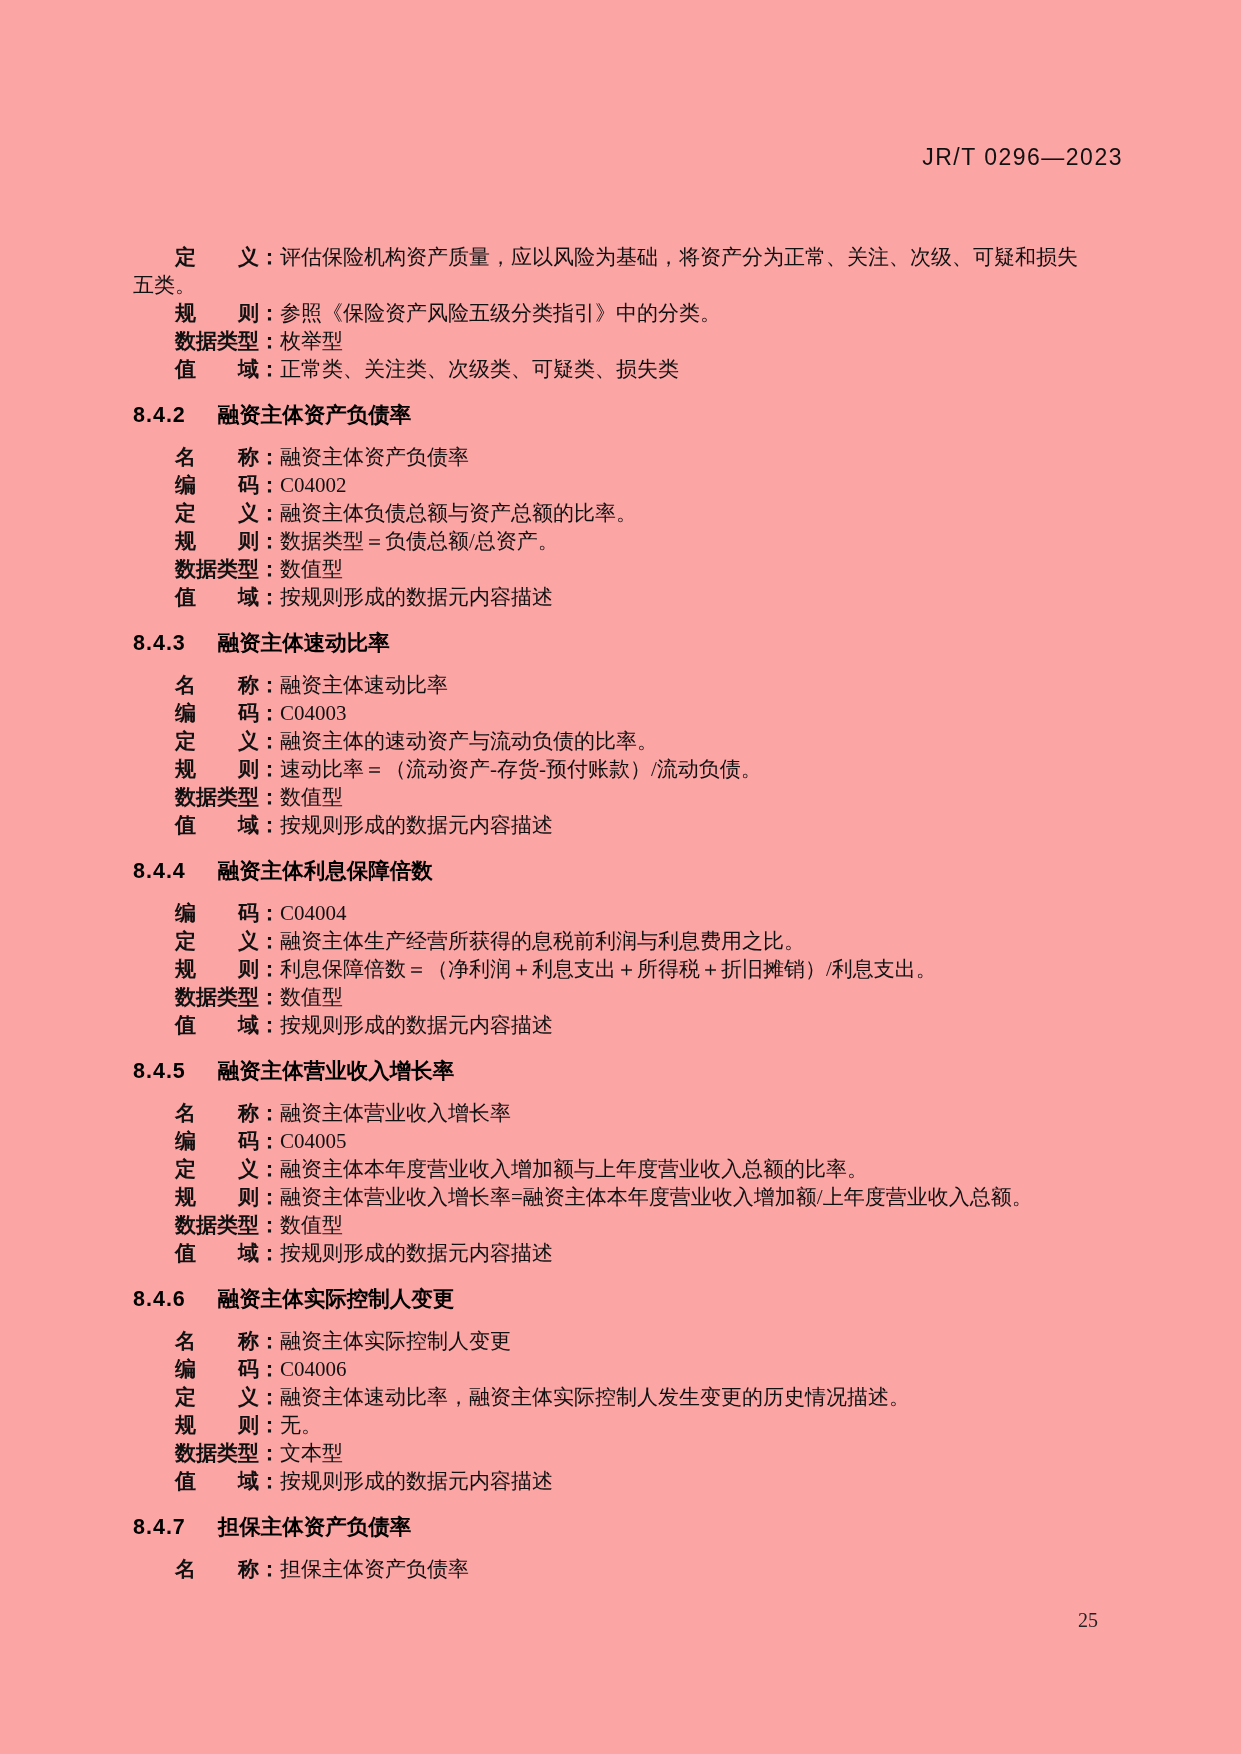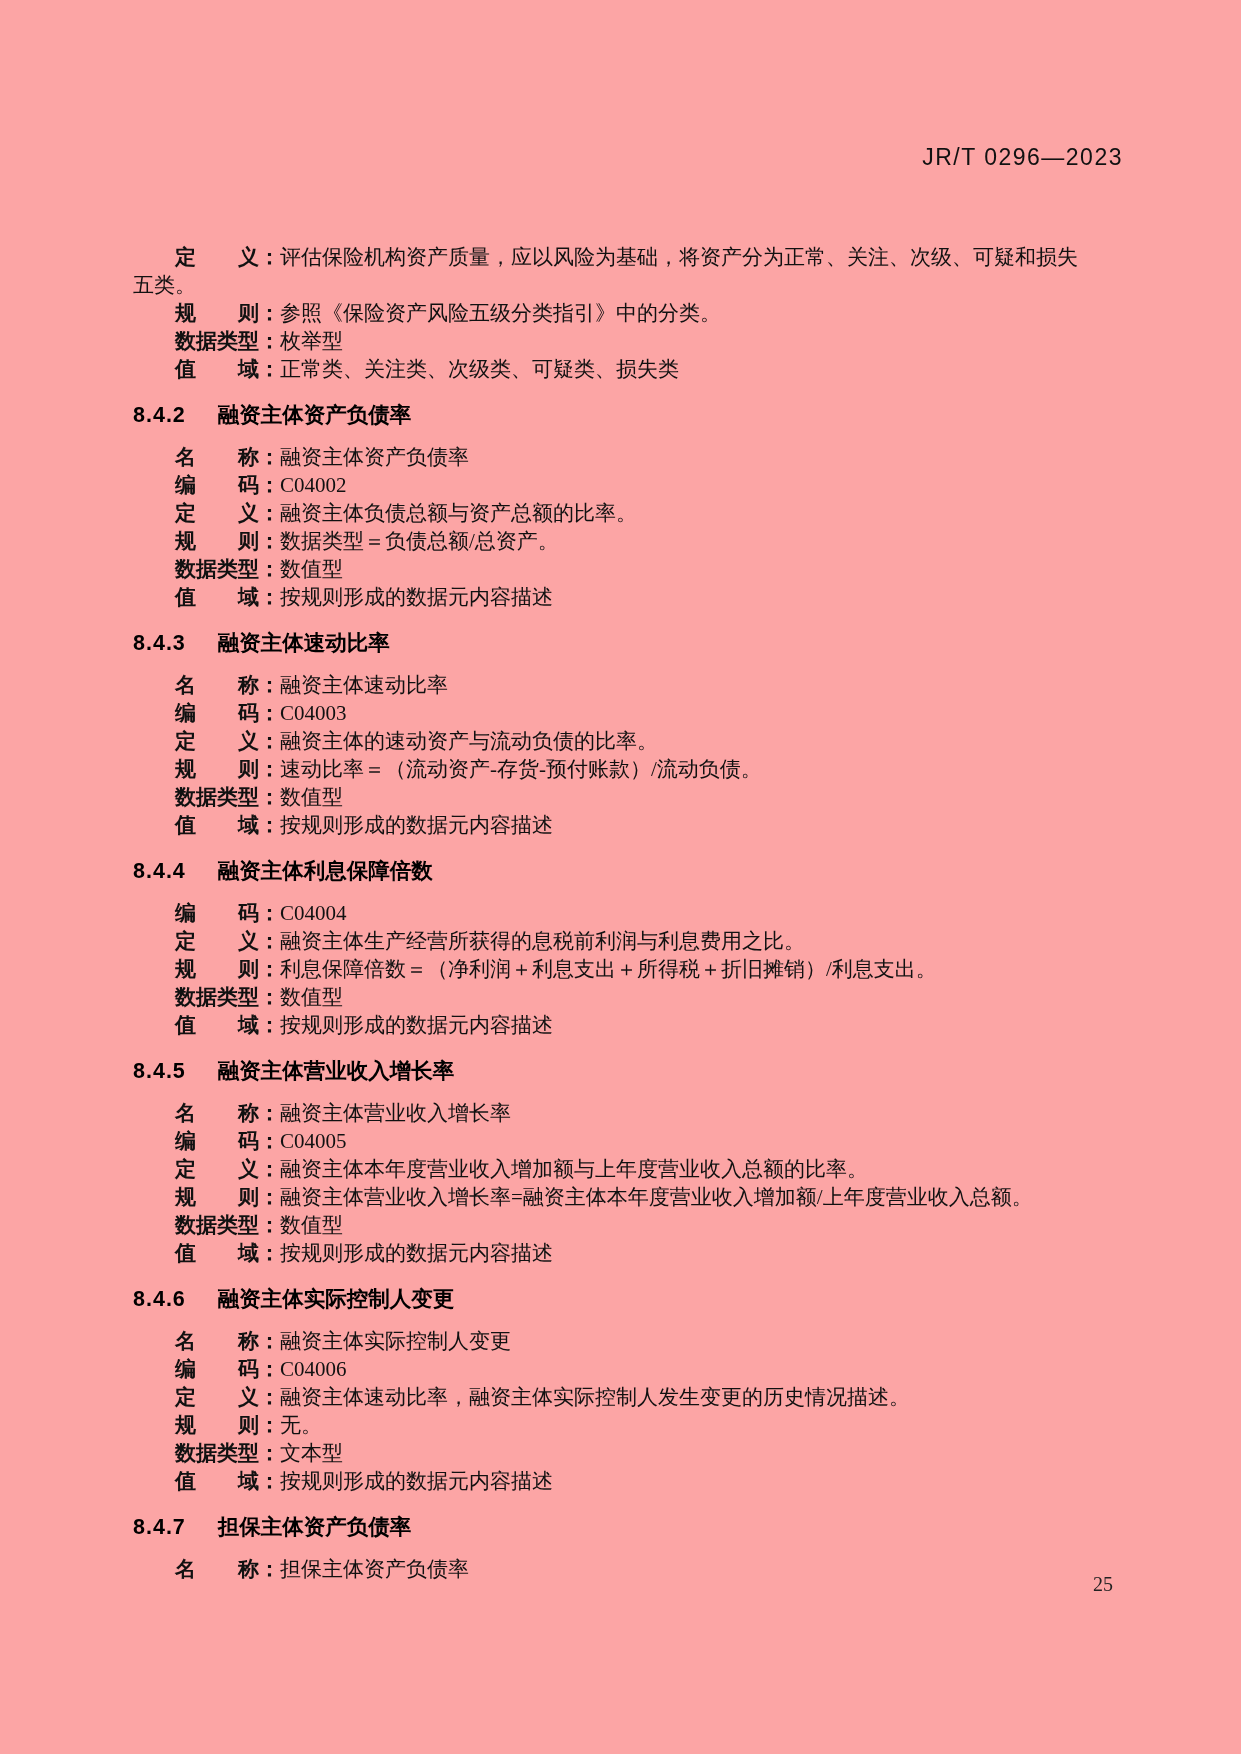--- a/index.html
+++ b/index.html
@@ -41,25 +41,24 @@
     font-weight: 700;
     font-size: 21.5px;
     line-height: 28px;
     margin: 18px 0 14px 0;
     color: #000000;
   }
   .section-heading .num { margin-right: 32px; letter-spacing: 1px; }
   .page-number {
     position: absolute;
     left: 1078px;
-    top: 1573px;
+    top: 1609px;
     font-family: "Liberation Serif", serif;
     font-size: 20px;
     color: #222222;
-    margin-left: 15px;
   }
 </style>
 </head>
 <body>
 
 <div class="page">
   <div class="doc-number">JR/T 0296—2023</div>
 
   <main class="content">
     <div class="rows">

